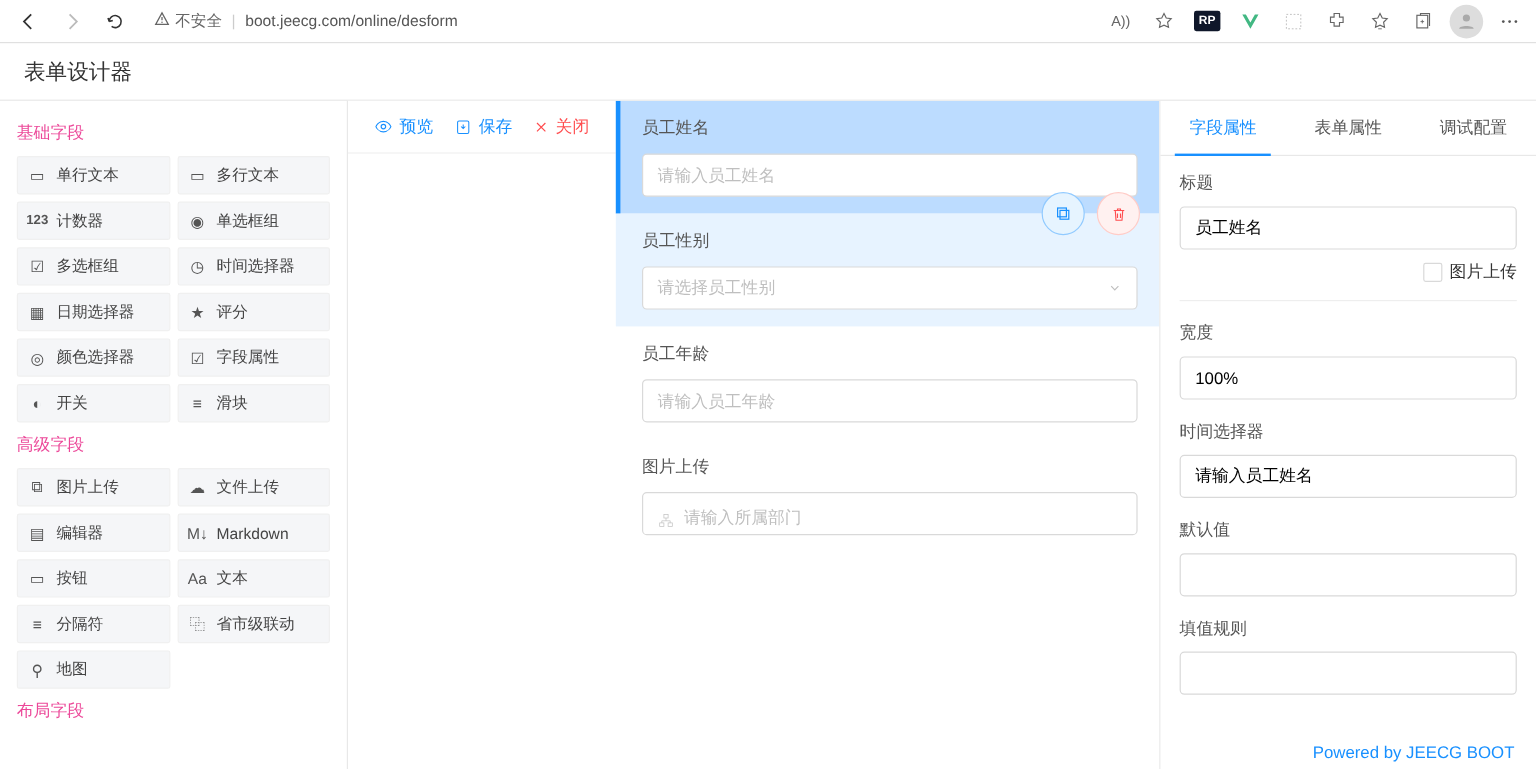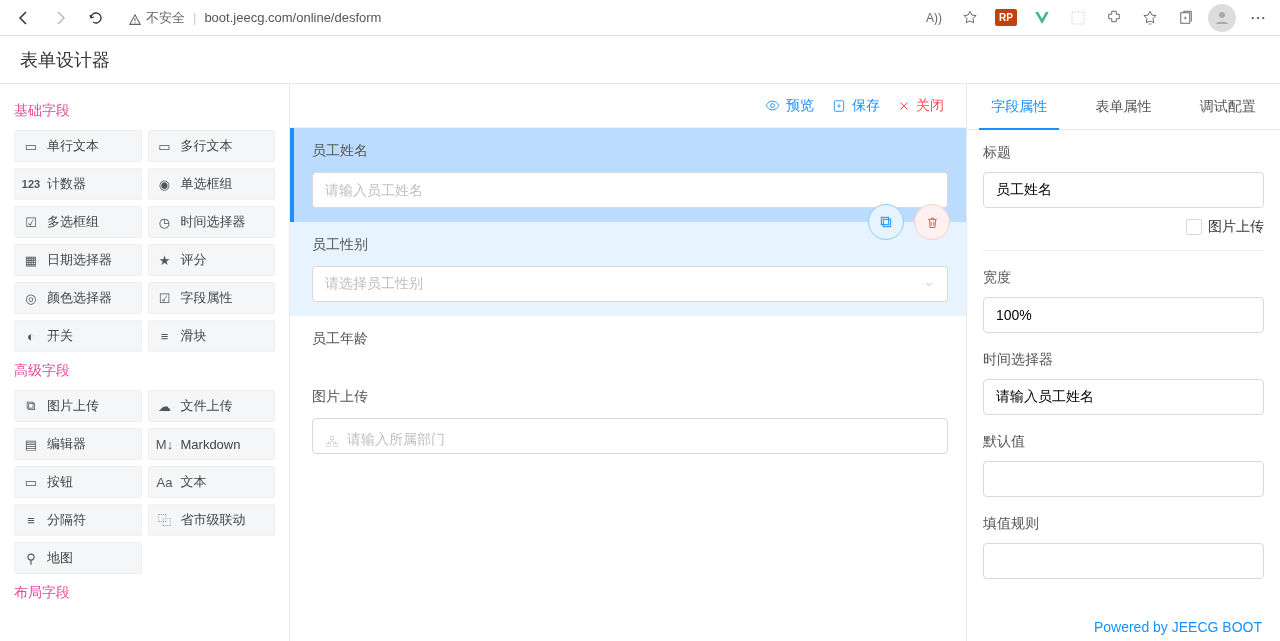--- a/index.html
+++ b/index.html
@@ -3,47 +3,47 @@
 <meta charset="utf-8">
 <style>
 * { box-sizing: border-box; margin: 0; padding: 0; }
 body { font-family: -apple-system, "Microsoft YaHei", "PingFang SC", sans-serif; font-size: 14px; color: #333; background: #fff; }
 
 
 .browser-bar { height: 36px; display: flex; align-items: center; padding: 0 8px; border-bottom: 1px solid #e0e0e0; gap: 4px; }
 .nav-btn { width: 32px; height: 32px; display: flex; align-items: center; justify-content: center; border-radius: 4px; cursor: pointer; color: #555; }
 .nav-btn.disabled { color: #bbb; }
 .url-area { display: flex; align-items: center; margin-left: 12px; gap: 8px; font-size: 13px; color: #555; }
-.insecure { display: flex; align-items: flex-end; gap: 4px; color: #666; }
+.insecure { display: flex; align-items: flex-start; gap: 4px; color: #666; }
 .url-sep { color: #ccc; }
 .url-text { color: #555; }
 .toolbar-right { margin-left: auto; display: flex; align-items: center; gap: 8px; }
 .tool-icon { width: 28px; height: 28px; display: flex; align-items: center; justify-content: center; color: #666; }
 .avatar { width: 28px; height: 28px; border-radius: 50%; background: #ddd; display: flex; align-items: center; justify-content: center; }
 .ext-vue { color: #42b883; font-weight: bold; }
-.ext-rp { background: #c2410c; color: #fff; font-size: 10px; font-weight: bold; padding: 3px 4px; border-radius: 2px; }
+.ext-rp { background: #0f172a; color: #fff; font-size: 10px; font-weight: bold; padding: 3px 4px; border-radius: 2px; }
 
 
 .app-header { height: 48px; display: flex; align-items: center; padding: 0 20px; border-bottom: 1px solid #e8e8e8; }
 .app-title { font-size: 18px; color: #333; font-weight: 500; }
 
 
 .main { display: flex; height: calc(641px - 36px - 48px); }
 .left-panel { width: 290px; border-right: 1px solid #e8e8e8; overflow-y: auto; padding: 8px 14px 0 14px; position: relative; }
 .left-panel::-webkit-scrollbar { width: 12px; }
 .left-panel::-webkit-scrollbar-thumb { background: #c1c1c1; border-radius: 0; }
 .left-panel::-webkit-scrollbar-track { background: #f0f0f0; }
 .section-title { font-size: 14px; color: #ec4899; padding: 10px 0 10px 0; }
 .component-grid { display: grid; grid-template-columns: 1fr 1fr; gap: 6px; }
 .comp-item { background: #f5f6f8; border: 1px solid #f0f0f0; border-radius: 2px; height: 32px; display: flex; align-items: center; padding: 0 8px; gap: 8px; font-size: 13px; color: #444; cursor: move; }
 .comp-item.single { grid-column: 1 / 2; }
 .comp-icon { width: 16px; display: inline-flex; align-items: center; justify-content: center; color: #555; font-size: 13px; }
 .counter-icon { font-weight: bold; font-size: 11px; }
 
-.center-panel { flex: 1; display: flex; flex-direction: column; background: #fff; position: relative; }
+.center-panel { flex: 1; display: flex; flex-direction: row; background: #fff; position: relative; }
 .canvas-toolbar { height: 44px; display: flex; align-items: center; justify-content: flex-end; gap: 18px; padding: 0 22px; border-bottom: 1px solid #f0f0f0; }
 .tb-btn { display: flex; align-items: center; gap: 6px; font-size: 14px; cursor: pointer; }
 .tb-btn.blue { color: #1890ff; }
 .tb-btn.red { color: #ff4d4f; }
 .canvas-body { flex: 1; overflow-y: auto; padding: 0; position: relative; }
 .canvas-body::-webkit-scrollbar { width: 12px; }
 .canvas-body::-webkit-scrollbar-thumb { background: #c1c1c1; }
 .canvas-body::-webkit-scrollbar-track { background: #f0f0f0; }
 .form-field { padding: 14px 18px 14px 22px; position: relative; }
 .form-field.selected { background: #bcdcff; border-left: 4px solid #1890ff; padding-left: 18px; }
@@ -299,21 +299,21 @@
           </div></div>
         <div class="form-field related">
           <div class="field-label">员工性别</div>
           <div class="field-select">
             <span>请选择员工性别</span>
             <svg width="12" height="12" viewBox="0 0 24 24">
               <path d="M6 9l6 6 6-6" stroke="#bfbfbf" fill="none" stroke-width="2"></path>
             </svg>
           </div>
         </div>
-        <div class="form-field"><div class="field-label">员工年龄</div></div>
+        <div class="form-field"><div class="field-label">员工年龄</div><input class="field-input" placeholder="请输入员工年龄" style=""></div>
         <div class="form-field">
           <div class="field-label">图片上传</div>
           <div class="field-dept">
             <svg width="14" height="14" viewBox="0 0 24 24">
               <rect x="9" y="3" width="6" height="5" stroke="#bfbfbf" fill="none"></rect>
               <rect x="3" y="15" width="6" height="5" stroke="#bfbfbf" fill="none"></rect>
               <rect x="15" y="15" width="6" height="5" stroke="#bfbfbf" fill="none"></rect>
               <path d="M12 8v4M6 15v-3h12v3" stroke="#bfbfbf" fill="none"></path>
             </svg>
             <span>请输入所属部门</span>

